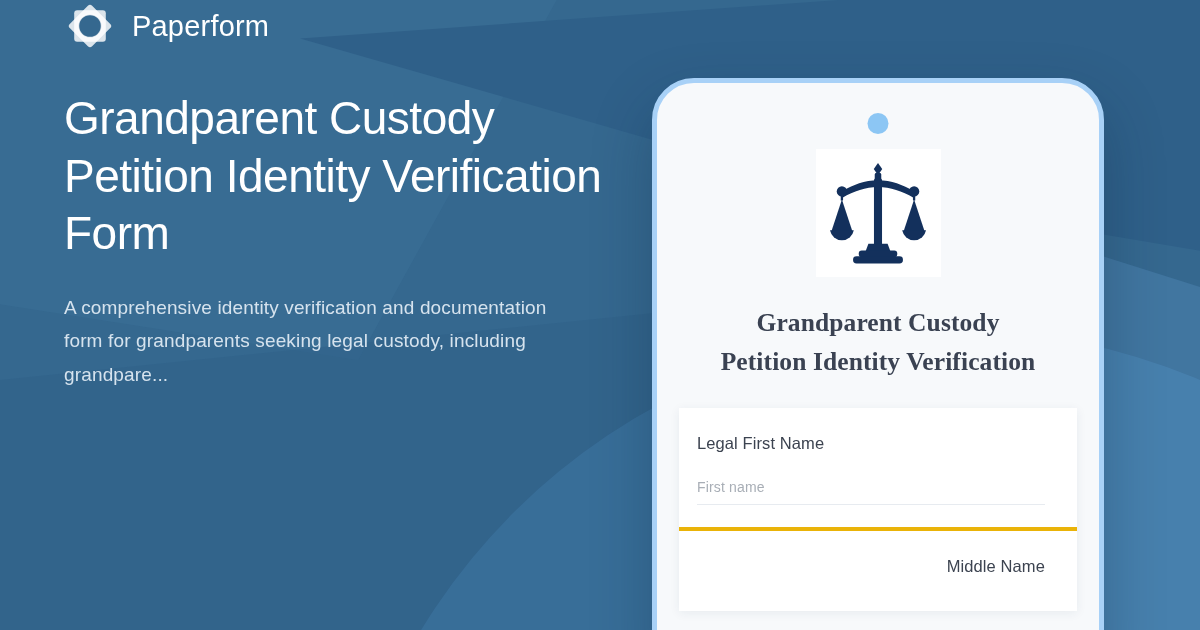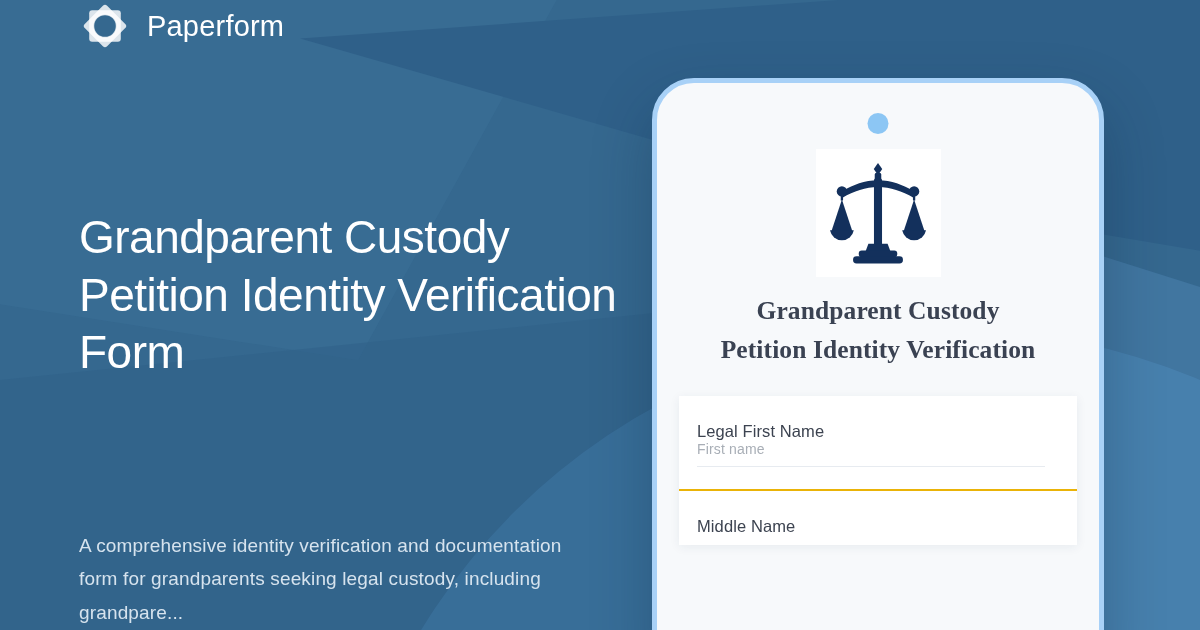--- a/index.html
+++ b/index.html
@@ -62,23 +62,23 @@
     left:-200px; top:-260px;
     width:900px; height:620px;
     background:#3c7098;
     opacity:.45;
     clip-path:polygon(0% 0%, 100% 0%, 62% 100%, 0% 86%);
   }
 
   
   .left-col{
     position:absolute;
-    left:79px; top:0;
+    left:64px; top:0;
     width:600px; height:630px;
-    display:flex; flex-direction:column; justify-content:space-between;
+    display:flex; flex-direction:column; justify-content:flex-start;
     z-index:5;
   }
 
   .brand{
     display:flex; align-items:center; gap:16px;
     margin-bottom:38px;
   }
   .brand-mark{ width:52px; height:52px; display:block; }
   .brand-name{
     font-size:29px;
@@ -136,21 +136,21 @@
 
   .form-logo-box{
     width:125px; height:128px;
     background:#ffffff;
     display:flex; align-items:center; justify-content:center;
     flex:none;
   }
   .form-logo-box svg{ width:96px; height:104px; display:block; }
 
   .form-title{
-    margin-top:14px;
+    margin-top:26px;
     width:330px;
     text-align:center;
     font-family:"Liberation Serif", serif;
     font-weight:700;
     font-size:25.5px;
     line-height:1.53;
     color:#3a4252;
     letter-spacing:.1px;
     flex:none;
   }
@@ -160,31 +160,33 @@
     width:398px;
     background:#ffffff;
     box-shadow:0 2px 10px rgba(30,50,80,.07);
     flex:none;
   }
 
   .form-field{
     padding:26px 32px 0 18px;
   }
   .form-field + .form-field{
-    border-top:2px solid #eab308;
+    border-top:4px solid #eab308;
     margin-top:22px;
+    text-align:right;
   }
 
   .field-label{
     font-size:16.5px;
     color:#3c4350;
     letter-spacing:.1px;
   }
 
   .field-input{
+    margin-top:26px;
     padding-bottom:9px;
     border-bottom:1px solid #e7ebf0;
     font-size:14px;
     color:#a8aeb6;
     letter-spacing:.15px;
   }
   .field-input.no-rule{ border-bottom:none; }
 </style>
 </head>
 <body>

